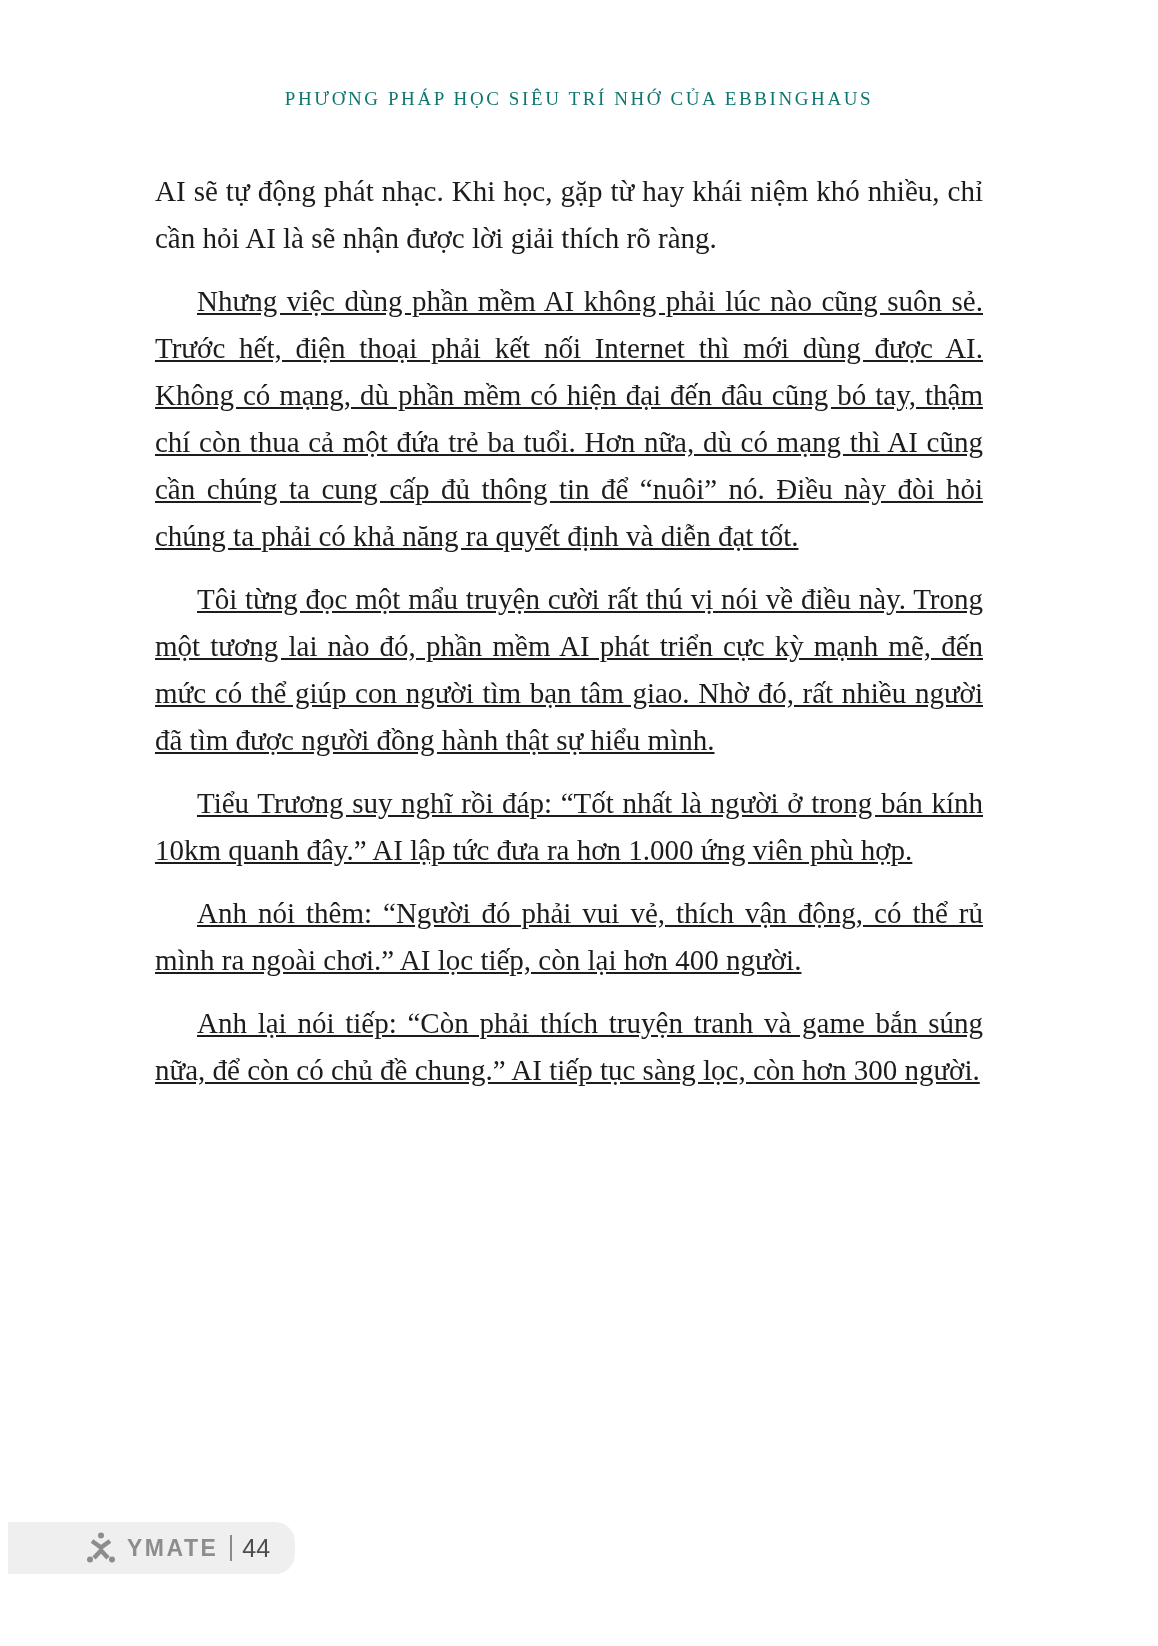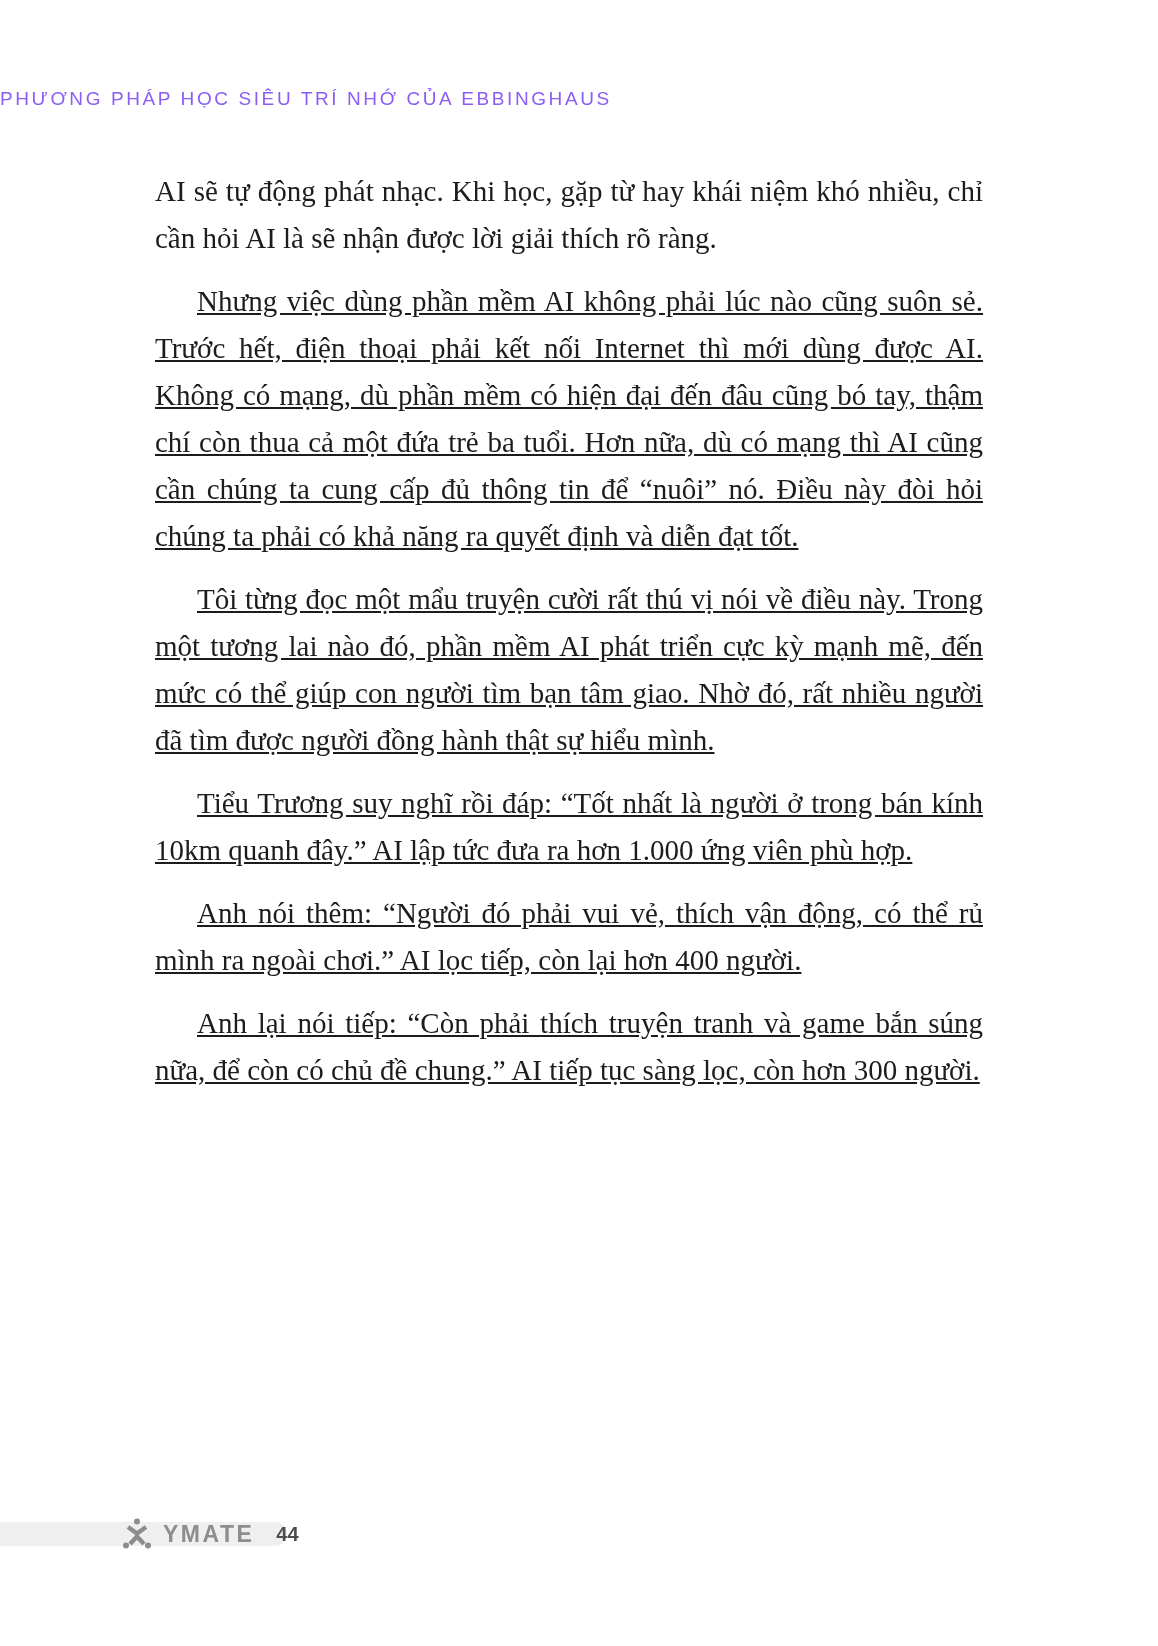--- a/index.html
+++ b/index.html
@@ -10,72 +10,72 @@
     height: 1646px;
     background: #ffffff;
     overflow: hidden;
     font-family: "Liberation Serif", serif;
   }
   .running-header {
     position: absolute;
     top: 88px;
     left: 0;
     right: 0;
-    text-align: left;
-    font-family: Liberation Sans, sans-serif;
+    text-align: center;
+    font-family: Liberation Serif, serif;
     font-size: 19px;
     font-weight: 400;
     letter-spacing: 2.6px;
-    color: #8b5cf6;
+    color: #0f766e;
     text-transform: uppercase;
   }
   .body-text {
     position: absolute;
     left: 155px;
     top: 168px;
     width: 828px;
     font-family: "Liberation Serif", serif;
     font-size: 29px;
     line-height: 47px;
     color: #1c1c1c;
     text-align: justify;
   }
   .body-text p { margin: 0 0 16px 0; }
   .body-text p.indented { text-indent: 42px; text-decoration: underline; }
   .footer-pill {
     position: absolute;
-    left: 0;
+    left: 8px;
     top: 1522px;
-    height: 24px;
+    height: 52px;
     width: 287px;
     background: #efefef;
     border-radius: 0 20px 20px 0;
     display: flex;
     align-items: center;
-    padding-left: 120px;
+    padding-left: 76px;
   }
   .footer-logo { flex: 0 0 auto; display: inline-flex; }
   .footer-brand {
     font-family: "Liberation Sans", sans-serif;
     font-size: 23px;
     font-weight: 700;
     letter-spacing: 2.5px;
     color: #8d8d8d;
     margin-left: 9px;
   }
   .footer-divider {
     width: 2px;
     height: 26px;
     background: #8a8a8a;
     margin: 0 10px 0 12px;
   }
   .footer-page-number {
     font-family: "Liberation Sans", sans-serif;
-    font-size: 20px;
-    font-weight: 700;
+    font-size: 25px;
+    font-weight: 400;
     color: #4d4d4d;
   }
 </style>
 </head>
 <body>
 
 <div class="page">
 
   <div class="running-header">PHƯƠNG PHÁP HỌC SIÊU TRÍ NHỚ CỦA EBBINGHAUS</div>
 

